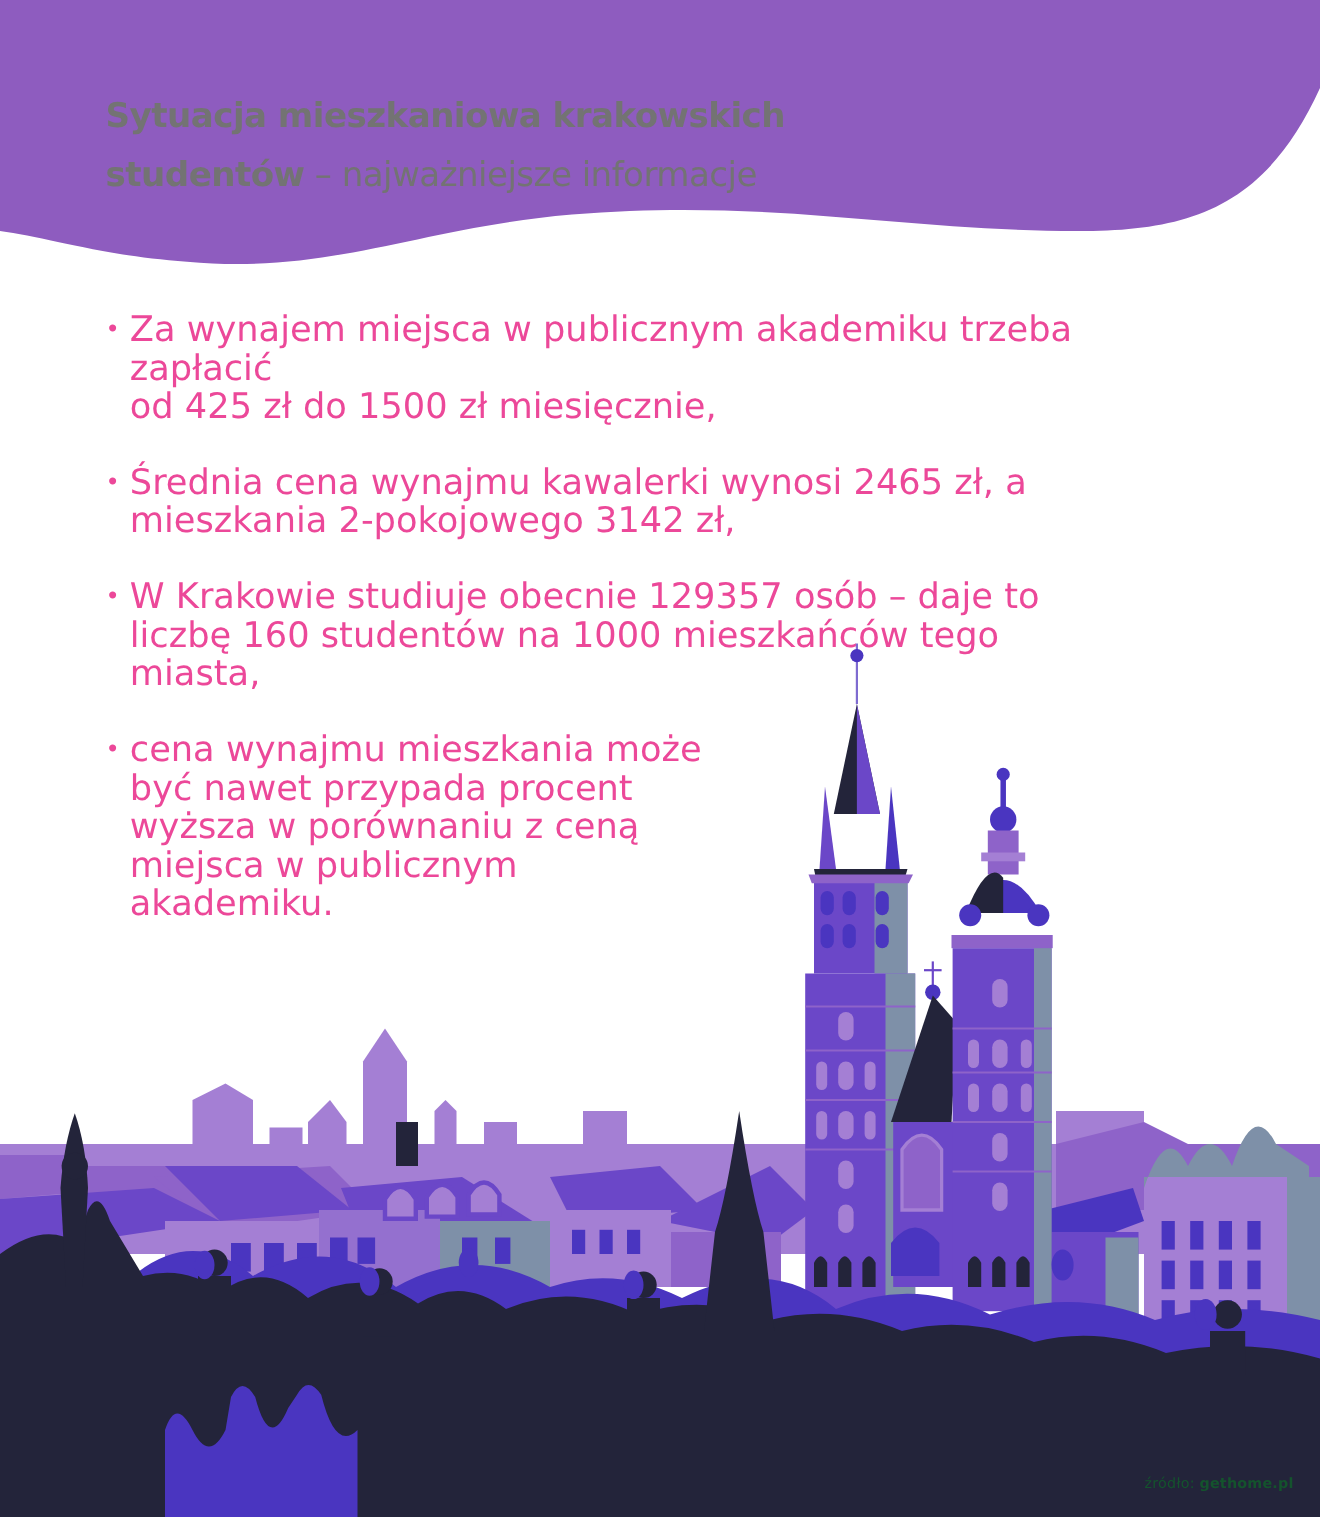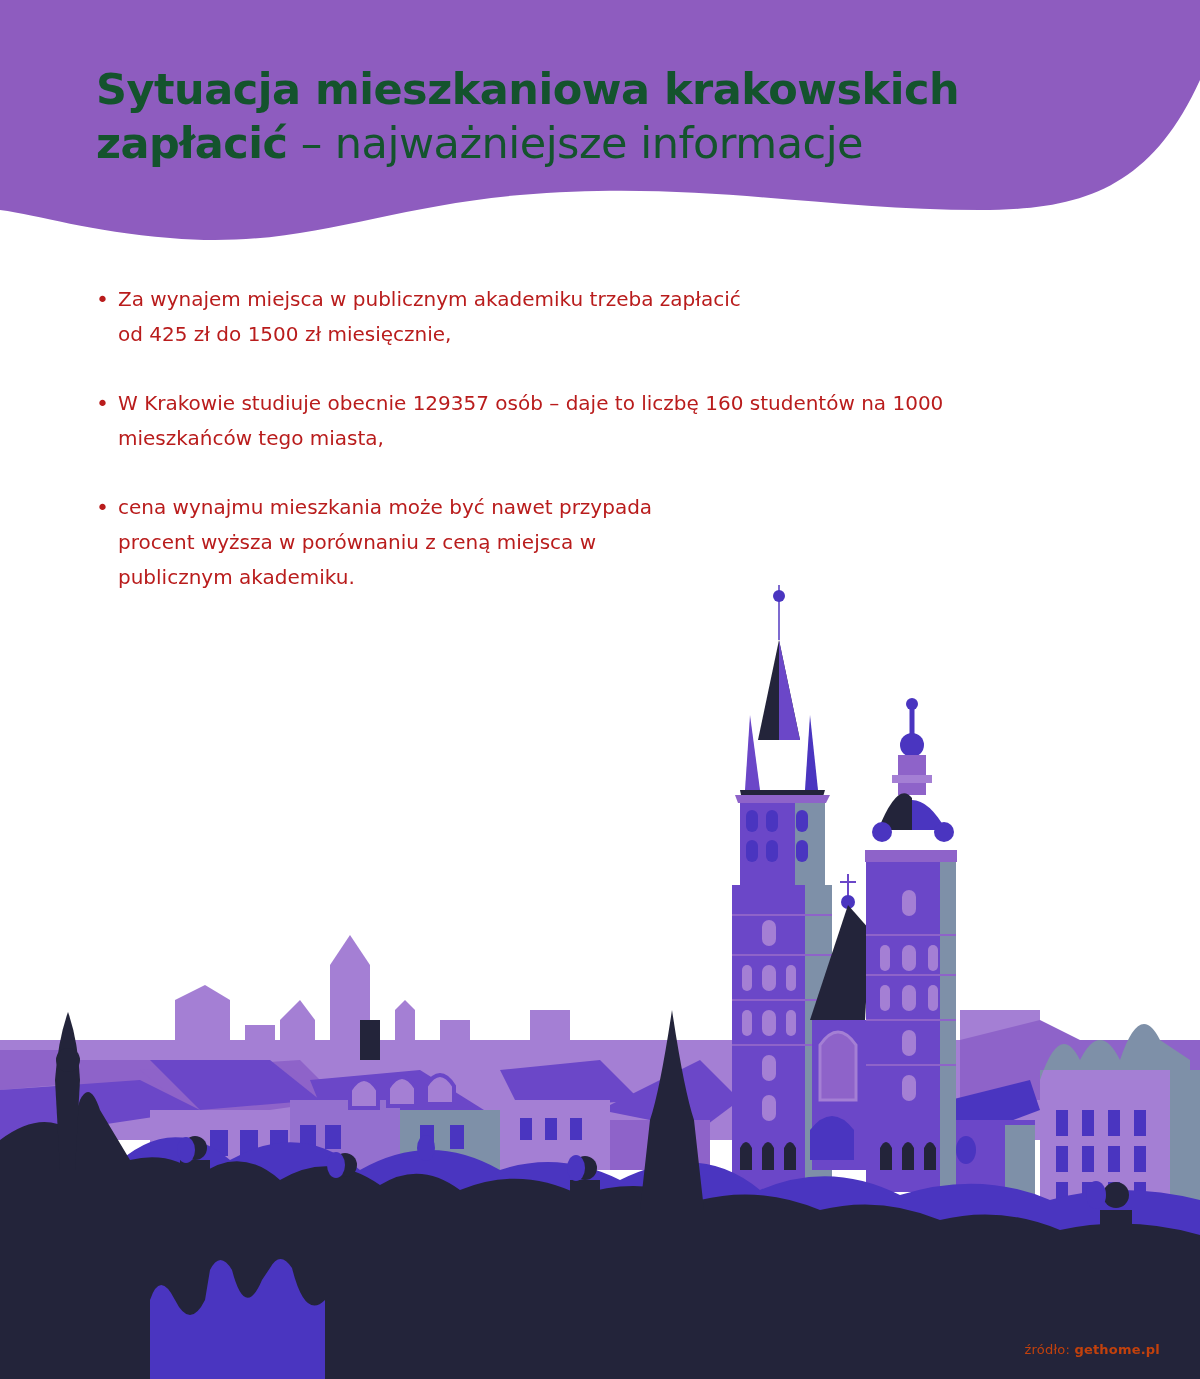--- a/index.html
+++ b/index.html
@@ -1,54 +1,57 @@
 <!DOCTYPE html>
 <html><head>
   <meta charset="utf-8">
   <style>
     * { margin: 0; padding: 0; box-sizing: border-box; }
     html, body { width: 1200px; height: 1379px; background: #ffffff; overflow: hidden; }
     body { position: relative; font-family: "DejaVu Sans", sans-serif; color: #23232f; }
 
     .header-wave { position: absolute; left: 0; top: 0; width: 1200px; height: 260px; }
     .title {
-      position: absolute; left: 96px; top: 62px; width: 1000px;
-      color: #14532d; font-size: 43px; line-height: 54px; letter-spacing: -0.5px;
+      position: absolute; left: 96px; top: 78px; width: 1000px;
+      color: #737373; font-size: 31px; line-height: 54px; letter-spacing: -0.5px;
     }
     .title .b { font-weight: bold; }
     .title .l { font-weight: normal; text-align: center; }
 
     .bullets { position: absolute; left: 96px; top: 282px; width: 960px; list-style: none; }
-    .bullet { position: relative; padding-left: 22px; font-size: 20px; line-height: 35px; color: #b91c1c; margin-bottom: 34px; }
+    .bullet { position: relative; padding-left: 22px; font-size: 32px; line-height: 35px; color: #ec4899; margin-bottom: 34px; }
     .bullet::before { content: "•"; position: absolute; left: 0; top: 0; font-size: 22px; }
     .bullet b { font-weight: normal; }
     .bullet.narrow { width: 600px; }
 
     .skyline { position: absolute; left: 0; top: 580px; width: 1200px; height: 799px; }
     .source {
-      position: absolute; right: 40px; bottom: 22px;
-      color: #c2410c; font-size: 13px; letter-spacing: 0.2px;
+      position: absolute; right: 24px; bottom: 22px;
+      color: #14532d; font-size: 13px; letter-spacing: 0.2px;
     }
     .source .site { font-weight: bold; }
   </style>
 </head>
 <body>
 
 <svg class="header-wave" viewBox="0 0 1200 260" preserveAspectRatio="none">
   <path d="M0,0 H1200 V80 C1150,190 1080,210 980,210 C820,210 700,180 520,195 C380,207 300,250 170,238 C90,232 40,215 0,210 Z" fill="#8e5cbf"></path>
 </svg>
 
 <h1 class="title">
   <span class="b">Sytuacja mieszkaniowa krakowskich</span><br>
-  <span class="b">zapłacić</span><span class="l"> – najważniejsze informacje</span>
+  <span class="b">studentów</span><span class="l"> – najważniejsze informacje</span>
 </h1>
 
 <ul class="bullets">
   <li class="bullet">
     <span>Za wynajem miejsca w publicznym akademiku trzeba zapłacić </span><br><b>od 425 zł do 1500 zł</b><span> miesięcznie,</span>
+  </li>
+  <li class="bullet">
+    <span>Średnia cena wynajmu kawalerki wynosi </span><b>2465 zł</b><span>, a mieszkania 2-pokojowego </span><b>3142 zł</b><span>,</span>
   </li>
   <li class="bullet" style="width:900px">
     <span>W Krakowie studiuje obecnie </span><b>129357</b><span> osób – daje to liczbę 160 studentów na 1000 mieszkańców tego miasta,</span>
   </li>
   <li class="bullet narrow" style="width:560px">
     <span>cena wynajmu mieszkania może być nawet </span><b>przypada procent wyższa</b><span> w porównaniu z ceną miejsca w publicznym akademiku.</span>
   </li>
 </ul>
 
 <svg class="skyline" viewBox="0 580 1200 799">

